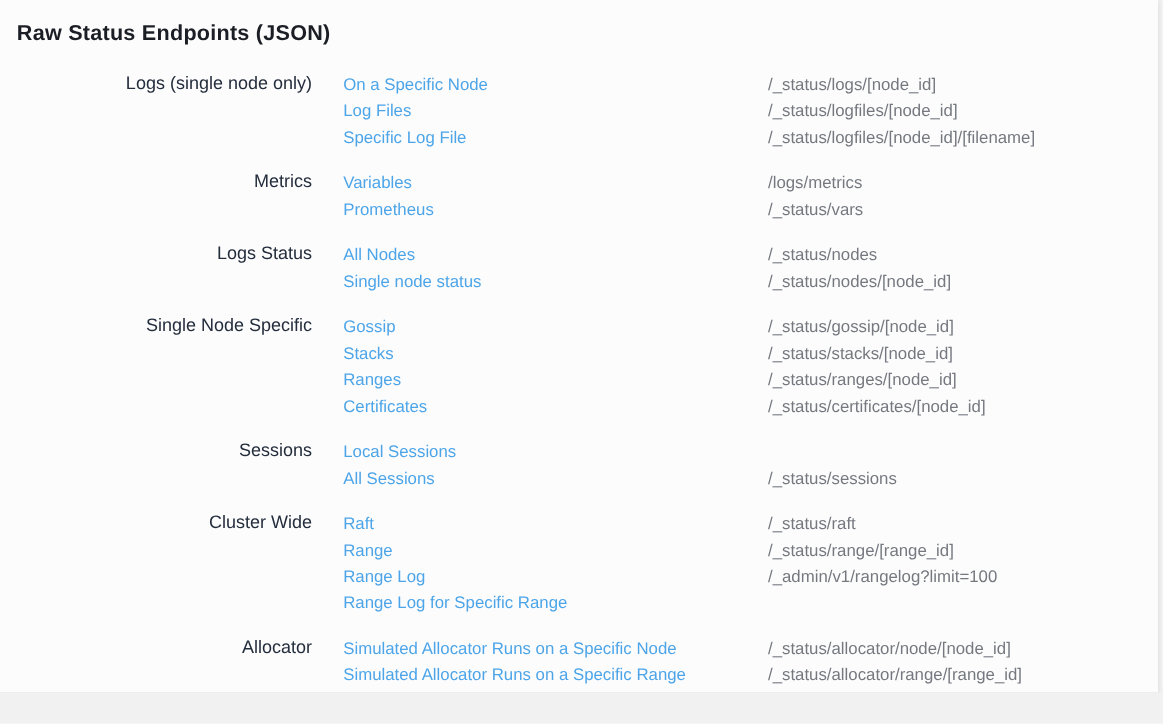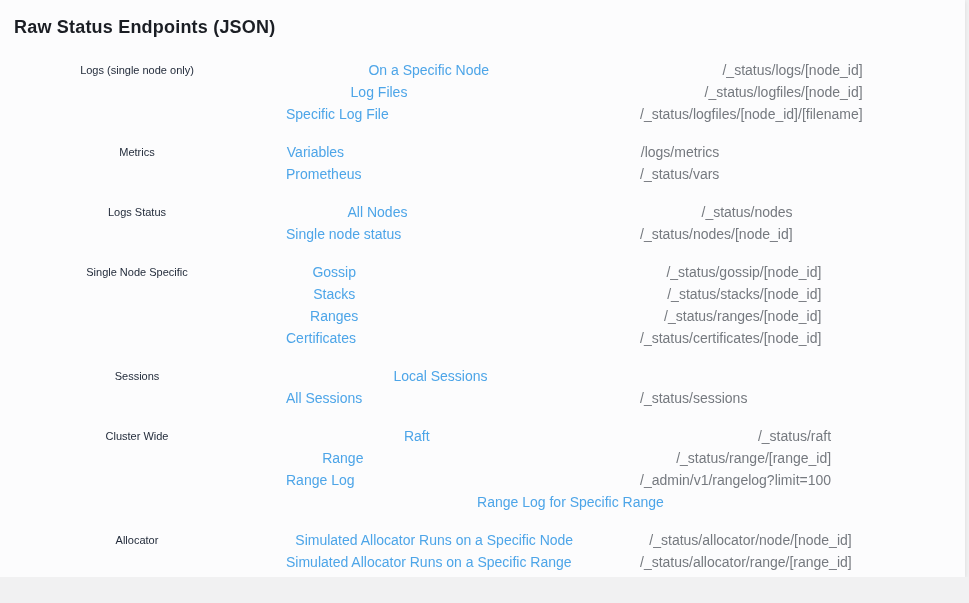--- a/index.html
+++ b/index.html
@@ -30,33 +30,32 @@
     letter-spacing: 0.2px;
     color: var(--title, #1b1e24);
   }
   .group {
     display: flex;
     margin-bottom: 16px;
   }
   .group-category {
     width: 246px;
     flex: 0 0 246px;
-    text-align: center;
-    font-size: 11px;
+    text-align: right;
+    font-size: 15px;
     line-height: 22px;
     color: var(--category, #242d3c);
   }
   .rows {
     margin-left: 26px;
   }
   .row {
     display: flex;
     font-size: 14px;
     line-height: 22px;
-    justify-content: flex-end;
   }
   .endpoint-link {
     width: 354px;
     flex: 0 0 354px;
     color: var(--link, #4da5e8);
     text-decoration: none;
     cursor: pointer;
   }
   .endpoint-path {
     color: var(--endpoint, #75797f);

